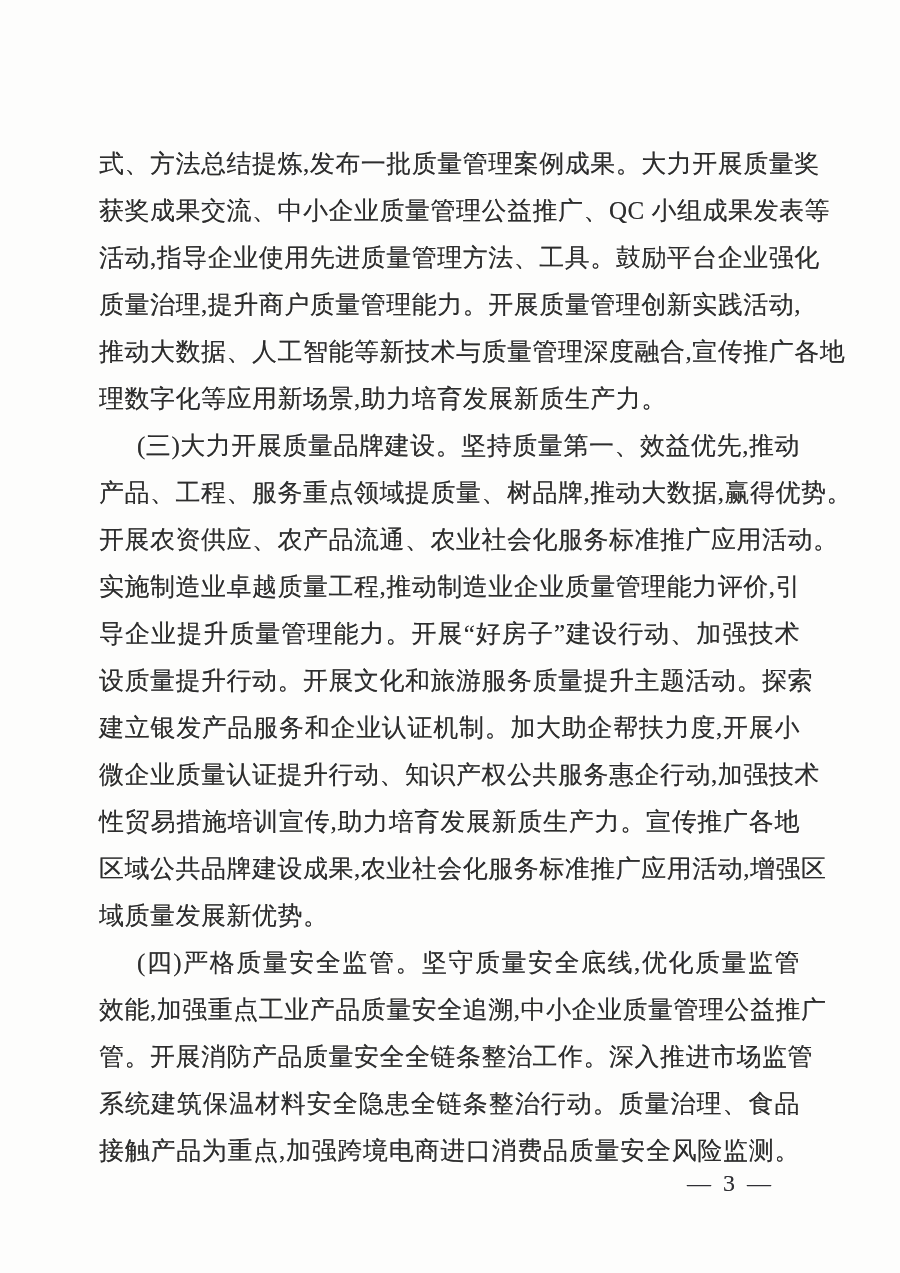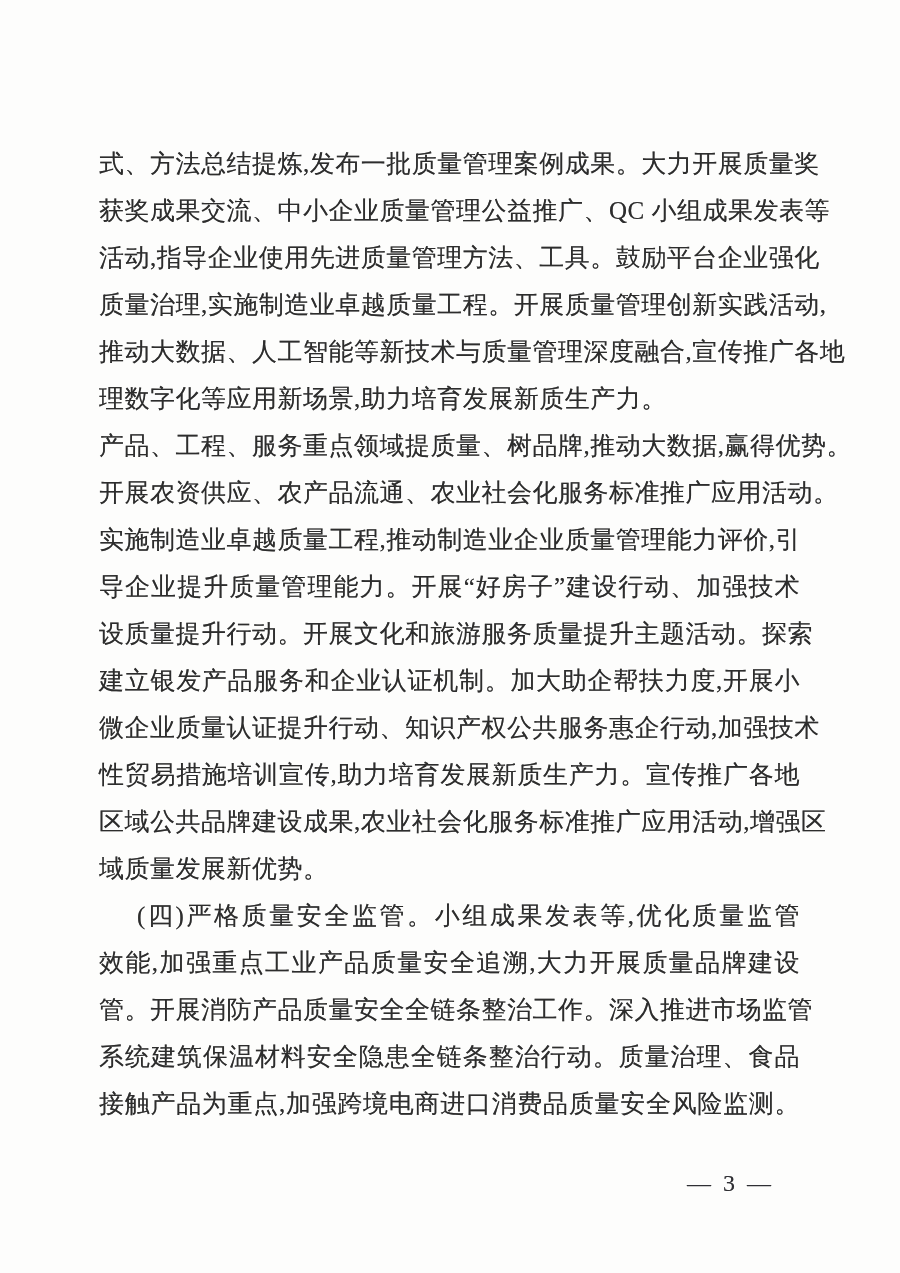--- a/index.html
+++ b/index.html
@@ -61,41 +61,42 @@
 <body>
 
 <div class="page">
 
   <div class="text-block">
 
     <p class="para">
       <span class="line">式、方法总结提炼,发布一批质量管理案例成果。大力开展质量奖</span>
       <span class="line">获奖成果交流、中小企业质量管理公益推广、QC 小组成果发表等</span>
       <span class="line">活动,指导企业使用先进质量管理方法、工具。鼓励平台企业强化</span>
-      <span class="line">质量治理,实施制造业卓越质量工程。开展质量管理创新实践活动,</span>
+      <span class="line">质量治理,提升商户质量管理能力。开展质量管理创新实践活动,</span>
       <span class="line">推动大数据、人工智能等新技术与质量管理深度融合,宣传推广各地</span>
       <span class="line end">理数字化等应用新场景,助力培育发展新质生产力。</span>
     </p>
 
     <p class="para">
+      <span class="line indent">(三)大力开展质量品牌建设。坚持质量第一、效益优先,推动</span>
       <span class="line">产品、工程、服务重点领域提质量、树品牌,推动大数据,赢得优势。</span>
       <span class="line">开展农资供应、农产品流通、农业社会化服务标准推广应用活动。</span>
       <span class="line">实施制造业卓越质量工程,推动制造业企业质量管理能力评价,引</span>
       <span class="line">导企业提升质量管理能力。开展“好房子”建设行动、加强技术</span>
       <span class="line">设质量提升行动。开展文化和旅游服务质量提升主题活动。探索</span>
       <span class="line">建立银发产品服务和企业认证机制。加大助企帮扶力度,开展小</span>
       <span class="line">微企业质量认证提升行动、知识产权公共服务惠企行动,加强技术</span>
       <span class="line">性贸易措施培训宣传,助力培育发展新质生产力。宣传推广各地</span>
       <span class="line">区域公共品牌建设成果,农业社会化服务标准推广应用活动,增强区</span>
       <span class="line end">域质量发展新优势。</span>
     </p>
 
     <p class="para">
-      <span class="line indent">(四)严格质量安全监管。小组成果发表等,优化质量监管</span>
-      <span class="line">效能,加强重点工业产品质量安全追溯,大力开展质量品牌建设</span>
+      <span class="line indent">(四)严格质量安全监管。坚守质量安全底线,优化质量监管</span>
+      <span class="line">效能,加强重点工业产品质量安全追溯,中小企业质量管理公益推广</span>
       <span class="line">管。开展消防产品质量安全全链条整治工作。深入推进市场监管</span>
       <span class="line">系统建筑保温材料安全隐患全链条整治行动。质量治理、食品</span>
       <span class="line">接触产品为重点,加强跨境电商进口消费品质量安全风险监测。</span>
     </p>
 
   </div>
 
   <div class="page-number">— 3 —</div>
 
 </div>

